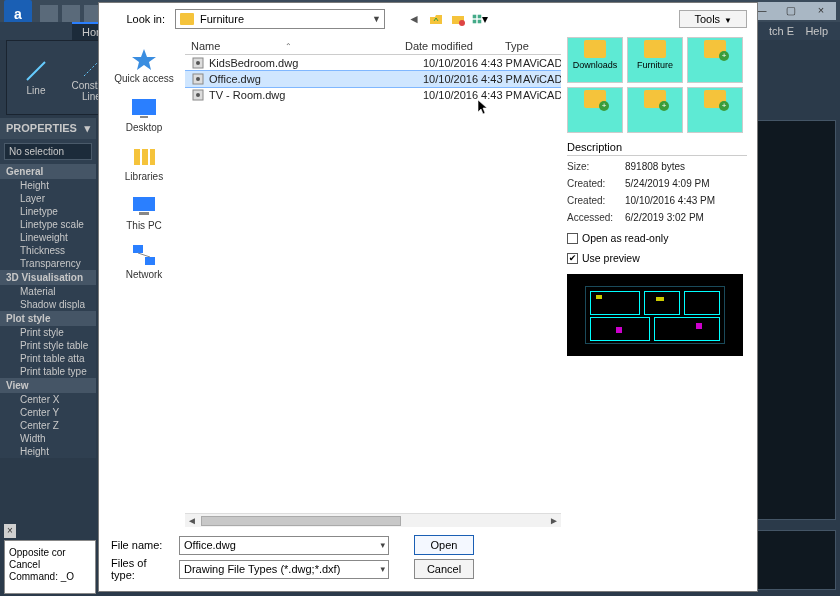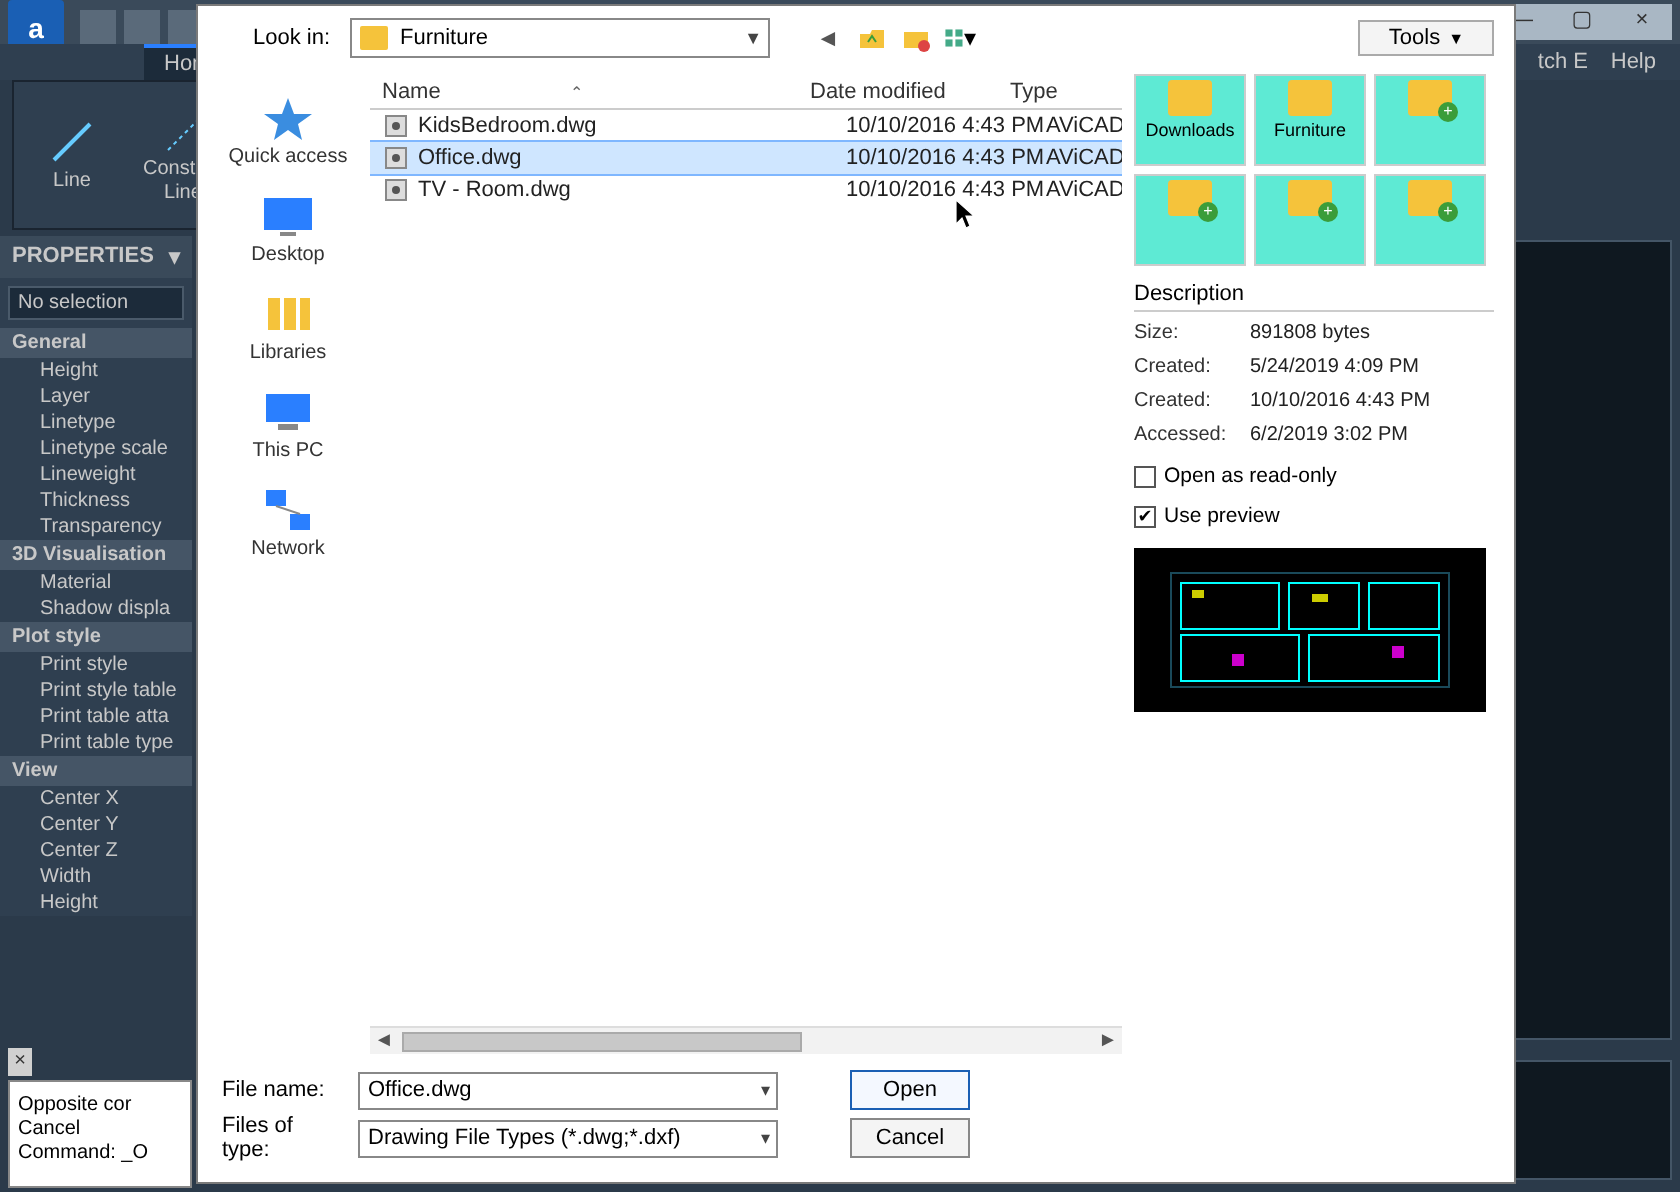--- a/index.html
+++ b/index.html
@@ -92,21 +92,21 @@
   .preview-inner { width:140px; height:58px; background:#000; border:1px solid #1a4a5a; position:relative; overflow:hidden;}
   .preview-inner .blk{position:absolute; border:1px solid #0ff;}
   .preview-inner .y{background:#cc0;}
   .preview-inner .m{background:#c0c;}
 
   .bottom { padding:6px 0 10px 0; }
   .brow { display:flex; align-items:center; gap:6px; height:24px;}
   .brow label { width:64px; text-align:left; font-size:11px; padding-left:2px;}
   .brow .combo { width:210px; height:19px; border:1px solid #888; font-size:11px; padding:0 4px; display:flex; align-items:center; position:relative; background:#fff;}
   .brow .combo .arrow{position:absolute; right:3px; font-size:9px; color:#444;}
-  .brow .btn { margin-left:30px; width:60px; height:20px; border:1px solid #1a5fb4; background:#f4f8ff; font-size:11px; text-align:center; line-height:18px;}
+  .brow .btn { margin-left:19px; width:60px; height:20px; border:1px solid #1a5fb4; background:#f4f8ff; font-size:11px; text-align:center; line-height:18px;}
   .brow .btn.cancel { border-color:#888; background:#f4f4f4;}
 
   .cursor { position:absolute; width:12px; height:16px; pointer-events:none; }
 </style>
 </head>
 <body>
 
 <div class="app-top">
   <div class="app-logo">a</div>
   <span class="qat-icon"></span>

